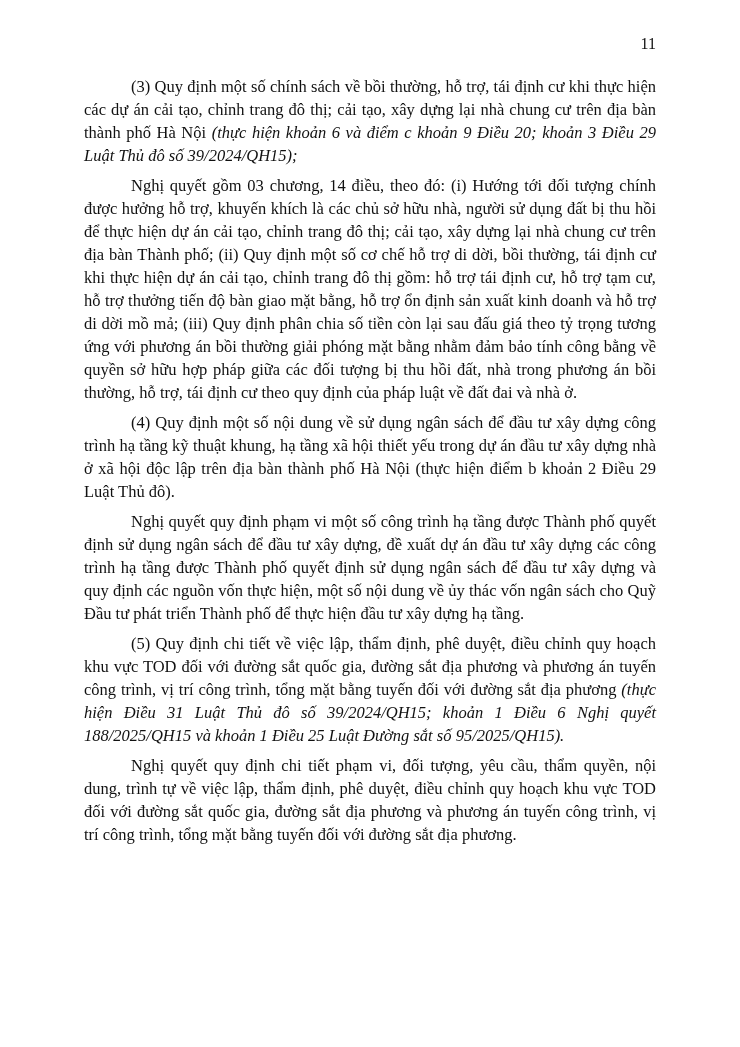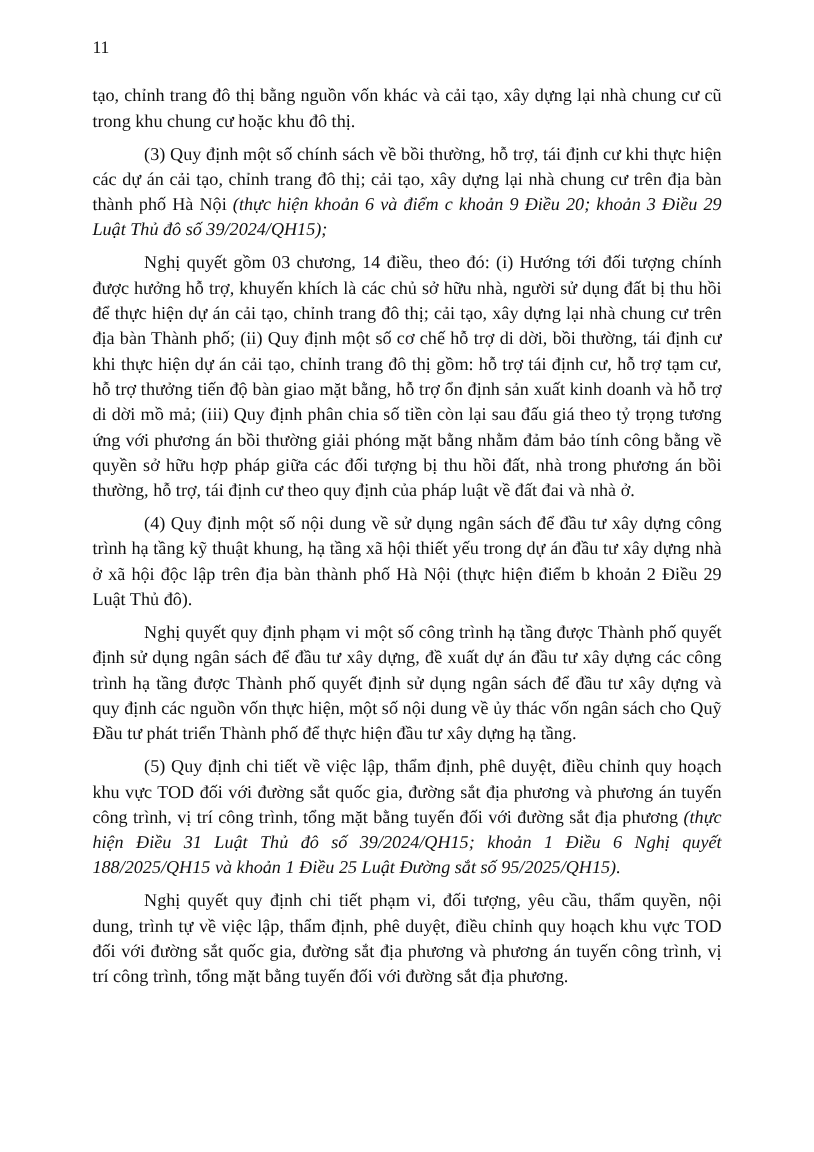--- a/index.html
+++ b/index.html
@@ -14,21 +14,21 @@
     box-sizing: border-box;
     background: #ffffff;
     color: #111111;
     font-family: "Liberation Serif", "DejaVu Serif", serif;
     font-size: 16.5px;
     line-height: 23px;
     padding: 32px 84px 0 84px;
     overflow: hidden;
   }
   .page-number {
-    text-align: left;
+    text-align: right;
     margin: 0 0 20px 0;
     font-size: 16px;
   }
   .doc-body {
     text-align: justify;
   }
   .para {
     margin: 0 0 7px 0;
     text-indent: 47px;
     text-align: justify;
@@ -42,21 +42,20 @@
 </style>
 </head>
 <body>
 
 <div class="page">
 
   <div class="page-number">11</div>
 
   <div class="doc-body">
 
-    <p class="para continuation"><span>tạo, chỉnh trang đô thị bằng nguồn vốn khác và cải tạo, xây dựng lại nhà chung cư cũ trong khu chung cư hoặc khu đô thị.</span></p>
 
     <p class="para"><span>(3) Quy định một số chính sách về bồi thường, hỗ trợ, tái định cư khi thực hiện các dự án cải tạo, chỉnh trang đô thị; cải tạo, xây dựng lại nhà chung cư trên địa bàn thành phố Hà Nội </span><em class="citation">(thực hiện khoản 6 và điểm c khoản 9 Điều 20; khoản 3 Điều 29 Luật Thủ đô số 39/2024/QH15);</em></p>
 
     <p class="para"><span>Nghị quyết gồm 03 chương, 14 điều, theo đó: (i) Hướng tới đối tượng chính được hưởng hỗ trợ, khuyến khích là các chủ sở hữu nhà, người sử dụng đất bị thu hồi để thực hiện dự án cải tạo, chỉnh trang đô thị; cải tạo, xây dựng lại nhà chung cư trên địa bàn Thành phố; (ii) Quy định một số cơ chế hỗ trợ di dời, bồi thường, tái định cư khi thực hiện dự án cải tạo, chỉnh trang đô thị gồm: hỗ trợ tái định cư, hỗ trợ tạm cư, hỗ trợ thưởng tiến độ bàn giao mặt bằng, hỗ trợ ổn định sản xuất kinh doanh và hỗ trợ di dời mồ mả; (iii) Quy định phân chia số tiền còn lại sau đấu giá theo tỷ trọng tương ứng với phương án bồi thường giải phóng mặt bằng nhằm đảm bảo tính công bằng về quyền sở hữu hợp pháp giữa các đối tượng bị thu hồi đất, nhà trong phương án bồi thường, hỗ trợ, tái định cư theo quy định của pháp luật về đất đai và nhà ở.</span></p>
 
     <p class="para"><span>(4) Quy định một số nội dung về sử dụng ngân sách để đầu tư xây dựng công trình hạ tầng kỹ thuật khung, hạ tầng xã hội thiết yếu trong dự án đầu tư xây dựng nhà ở xã hội độc lập trên địa bàn thành phố Hà Nội (thực hiện điểm b khoản 2 Điều 29 Luật Thủ đô).</span></p>
 
     <p class="para"><span>Nghị quyết quy định phạm vi một số công trình hạ tầng được Thành phố quyết định sử dụng ngân sách để đầu tư xây dựng, đề xuất dự án đầu tư xây dựng các công trình hạ tầng được Thành phố quyết định sử dụng ngân sách để đầu tư xây dựng và quy định các nguồn vốn thực hiện, một số nội dung về ủy thác vốn ngân sách cho Quỹ Đầu tư phát triển Thành phố để thực hiện đầu tư xây dựng hạ tầng.</span></p>
 
     <p class="para"><span>(5) Quy định chi tiết về việc lập, thẩm định, phê duyệt, điều chỉnh quy hoạch khu vực TOD đối với đường sắt quốc gia, đường sắt địa phương và phương án tuyến công trình, vị trí công trình, tổng mặt bằng tuyến đối với đường sắt địa phương </span><em class="citation">(thực hiện Điều 31 Luật Thủ đô số 39/2024/QH15; khoản 1 Điều 6 Nghị quyết 188/2025/QH15 và khoản 1 Điều 25 Luật Đường sắt số 95/2025/QH15).</em></p>

